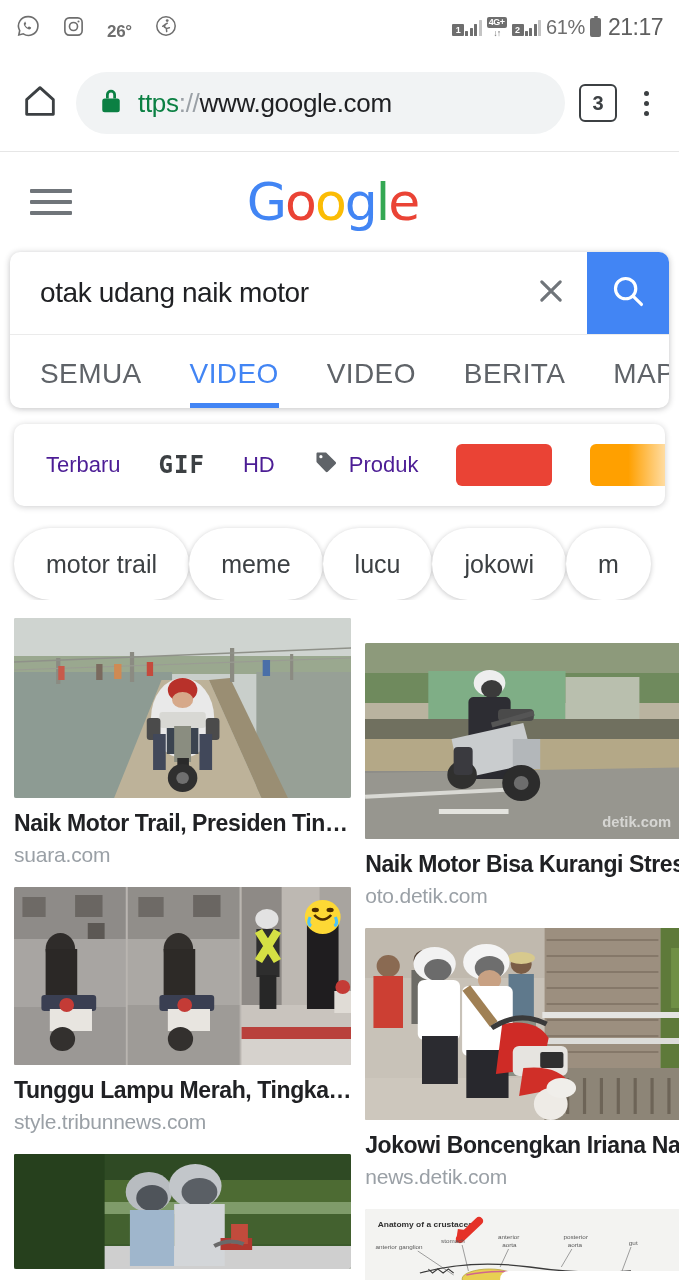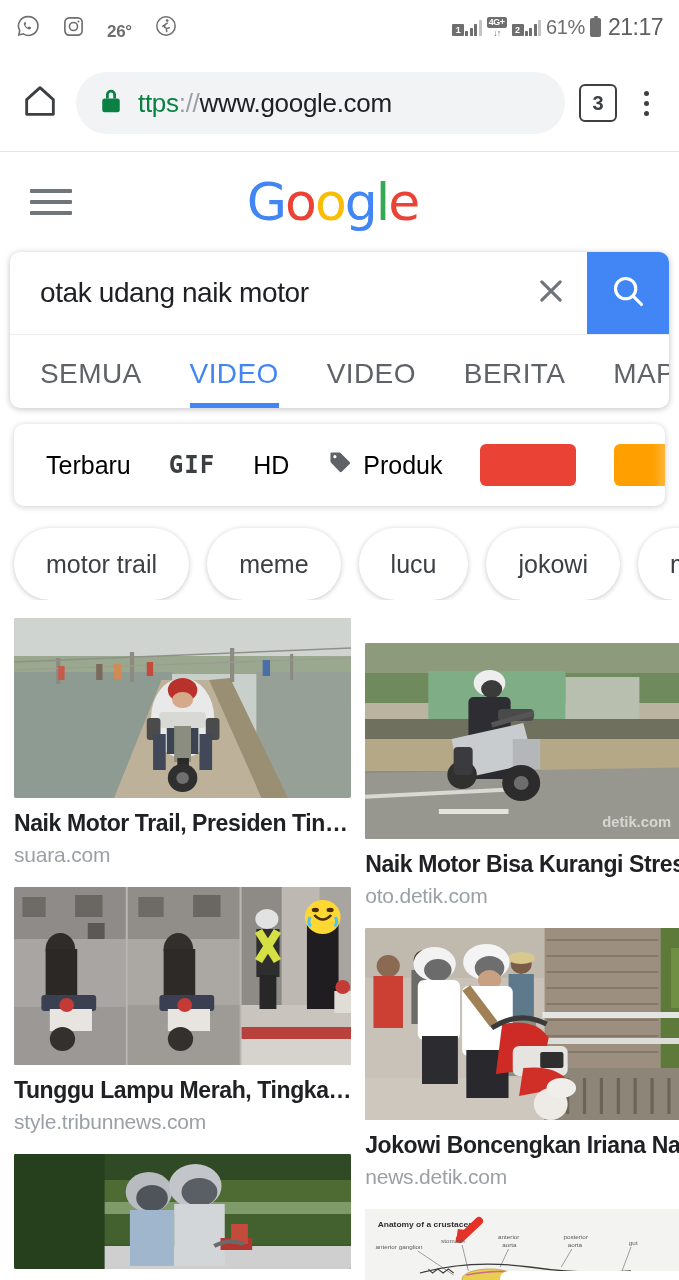--- a/index.html
+++ b/index.html
@@ -120,29 +120,29 @@
     content: ""; position: absolute; bottom: 0; left: 0; right: 0; height: 5px; background: #4285F4;
   }
 
   
   .filter-card {
     margin: 16px 14px 0; background: #fff; border-radius: 10px;
     box-shadow: 0 1px 6px rgba(32,33,36,0.22);
     height: 82px; display: flex; align-items: center; padding-left: 32px;
     gap: 38px; overflow: hidden;
   }
-  .filter-item { font-size: 25px; color: #000000; white-space: nowrap; display: flex; align-items: center; gap: 10px; }
+  .filter-item { font-size: 22px; color: #4c1d95; white-space: nowrap; display: flex; align-items: center; gap: 10px; }
   .filter-item.gif { font-weight: bold; color: #3c4043; font-family: "DejaVu Sans Mono", monospace; font-size: 24px; letter-spacing: 1px; }
   .swatch { width: 96px; height: 42px; border-radius: 6px; flex: 0 0 auto; }
   .swatch.red { background: #EA4335; }
   .swatch.orange { background: linear-gradient(to right, #FFA000 40%, rgba(255,160,0,0)); }
 
   
   .chips-row {
-    display: flex; align-items: center; gap: 18px;
+    display: flex; align-items: center; 
     padding: 22px 14px 0; overflow: hidden;
   }
   .chip {
     flex: 0 0 auto; height: 72px; border-radius: 36px; background: #fff;
     box-shadow: 0 1px 5px rgba(32,33,36,0.25);
     display: flex; align-items: center; justify-content: center;
     padding: 0 32px; font-size: 25px; color: #3c4043; white-space: nowrap;
   }
 
   

